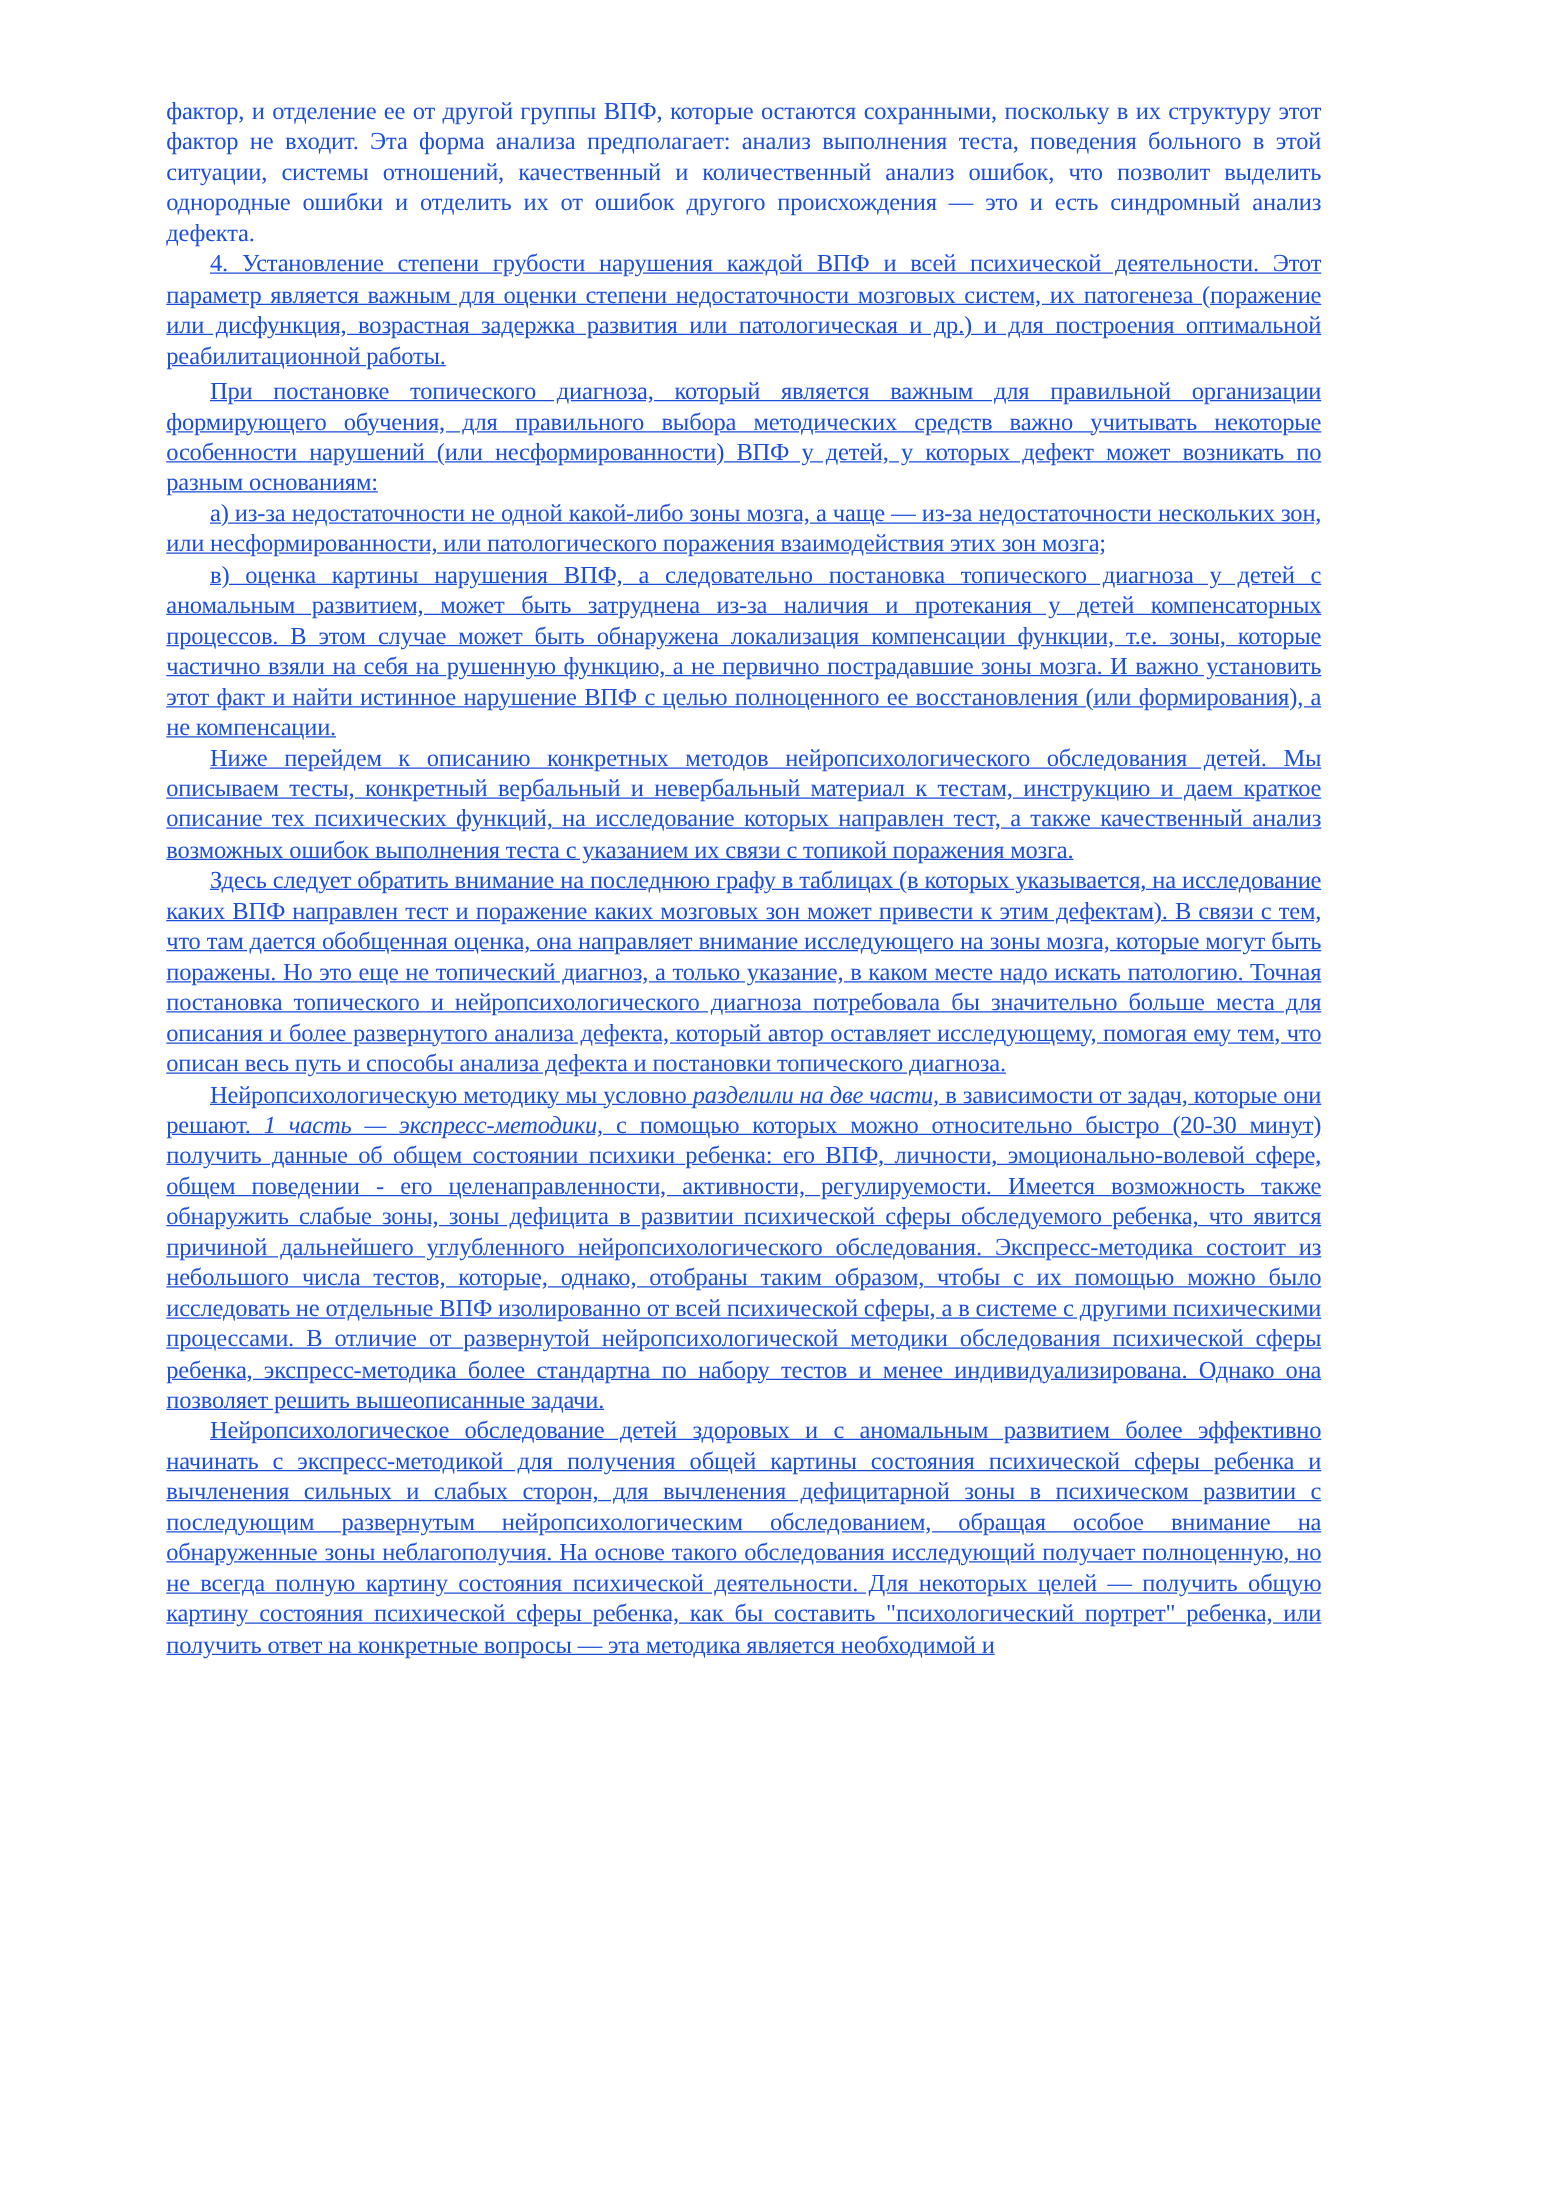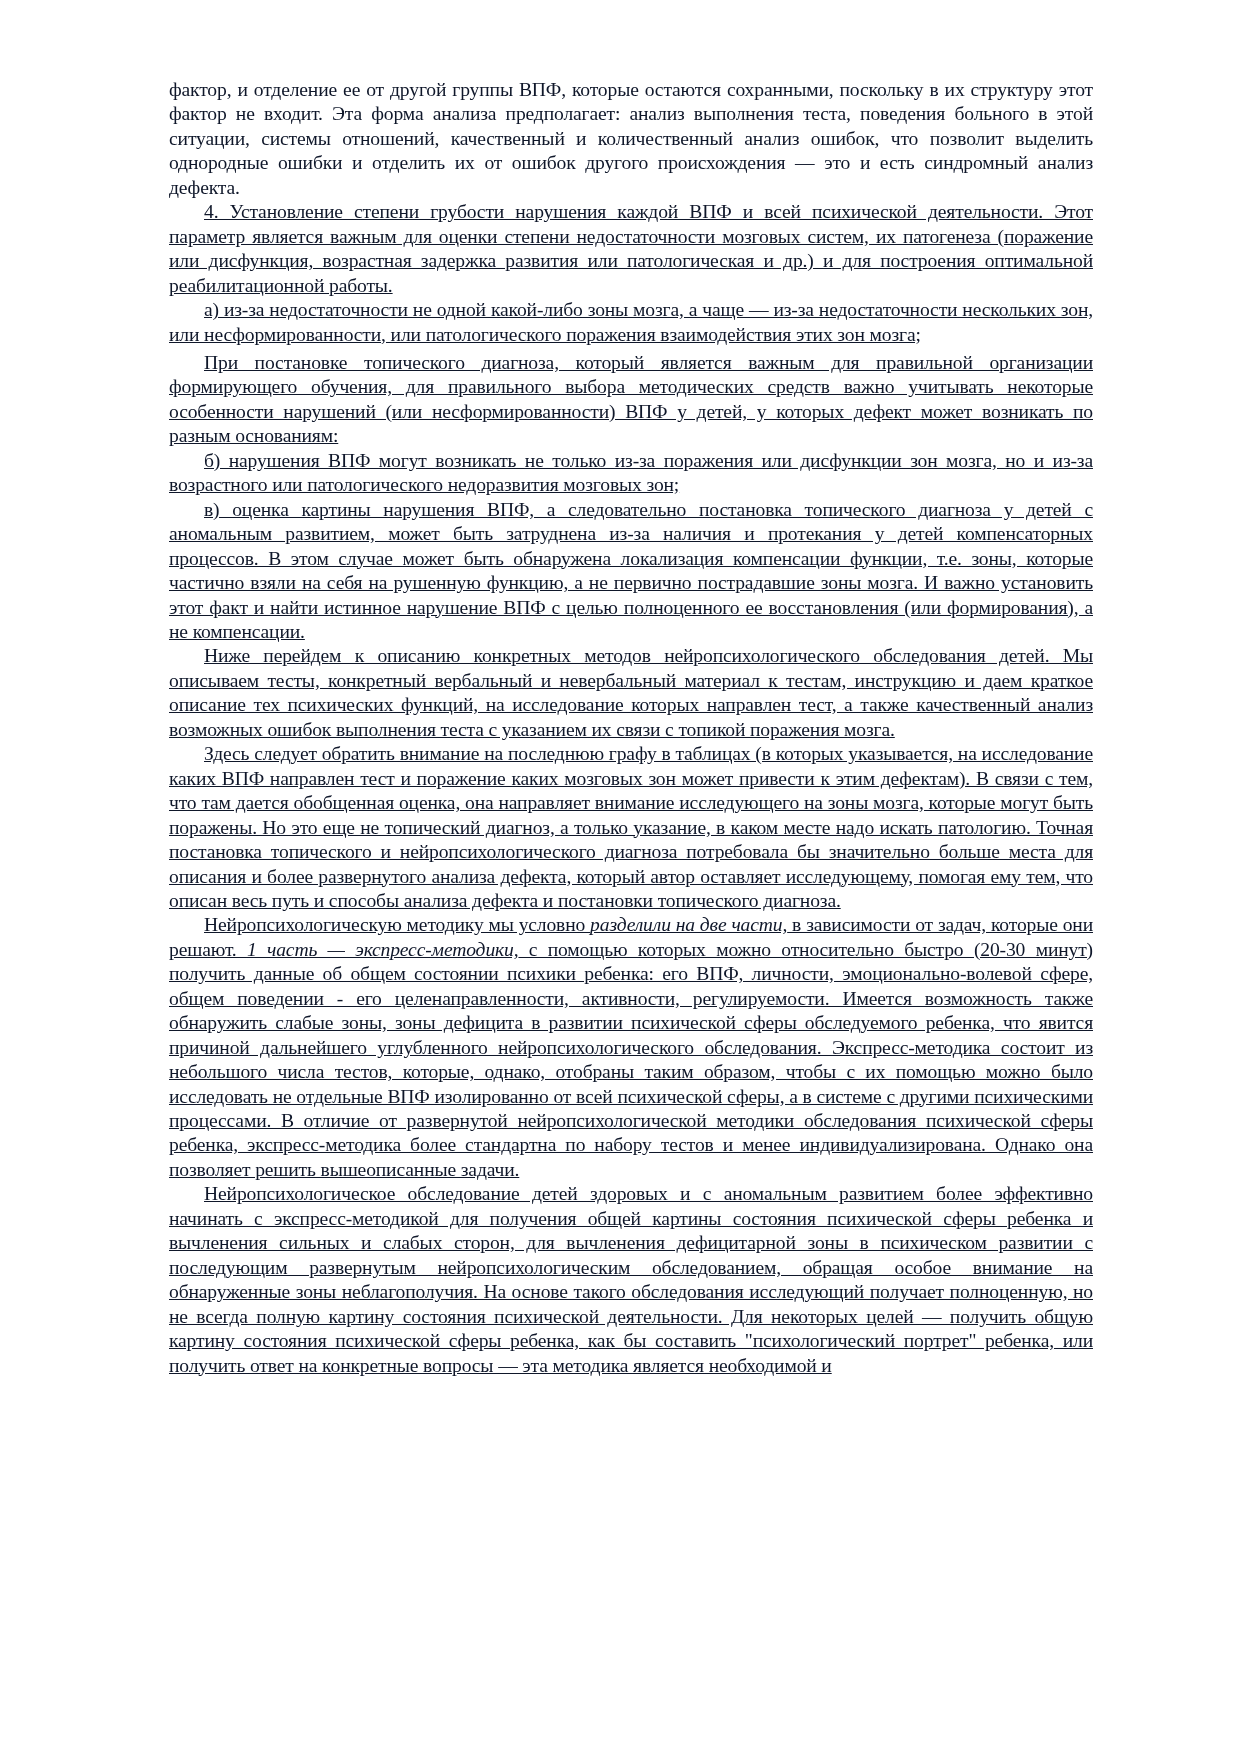--- a/index.html
+++ b/index.html
@@ -5,40 +5,38 @@
   html, body { margin: 0; padding: 0; background: #ffffff; }
   body { width: 1240px; height: 1754px; position: relative; overflow: hidden; }
   .page {
     position: absolute;
     left: 133px;
     top: 78px;
     width: 924px;
     font-family: "Liberation Serif", "DejaVu Serif", serif;
     font-size: 19.6px;
     line-height: 24.45px;
-    color: #0f172a;
+    color: #1d4ed8;
     text-align: justify;
     letter-spacing: -0.15px;
     word-spacing: 0px;
-    margin-left: 36px;
   }
   .page p { margin: 0; }
   .indent { text-indent: 35px; text-decoration: underline; }
   .gap { margin-top: 4px !important; }
   .page em { font-style: italic; }
 </style>
 </head>
 <body>
 
 <div class="page">
   <p>фактор, и отделение ее от другой группы ВПФ, которые остаются сохранными, поскольку в их структуру этот фактор не входит. Эта форма анализа предполагает: анализ выполнения теста, поведения больного в этой ситуации, системы отношений, качественный и количественный анализ ошибок, что позволит выделить однородные ошибки и отделить их от ошибок другого происхождения — это и есть синдромный анализ дефекта.</p>
   <p class="indent">4. Установление степени грубости нарушения каждой ВПФ и всей психической деятельности. Этот параметр является важным для оценки степени недостаточности мозговых систем, их патогенеза (поражение или дисфункция, возрастная задержка развития или патологическая и др.) и для построения оптимальной реабилитационной работы.</p>
+  <p class="indent gap">При постановке топического диагноза, который является важным для правильной организации формирующего обучения, для правильного выбора методических средств важно учитывать некоторые особенности нарушений (или несформированности) ВПФ у детей, у которых дефект может возникать по разным основаниям:</p>
   <p class="indent">а)  из-за недостаточности не одной какой-либо зоны мозга, а чаще — из-за недостаточности нескольких зон, или  несформированности,  или  патологического поражения взаимодействия  этих зон мозга;</p>
-  <p class="indent gap">При постановке топического диагноза, который является важным для правильной организации формирующего обучения, для правильного выбора методических средств важно учитывать некоторые особенности нарушений (или несформированности) ВПФ у детей, у которых дефект может возникать по разным основаниям:</p>
-  <p class="indent">б)   нарушения  ВПФ  могут возникать  не только  из-за поражения или дисфункции зон мозга, но и из-за возрастного или патологического недоразвития мозговых зон;</p>
   <p class="indent">в)   оценка картины нарушения ВПФ, а следовательно постановка топического диагноза у детей с аномальным развитием, может быть затруднена из-за наличия и протекания у детей компенсаторных процессов. В этом случае  может  быть  обнаружена  локализация   компенсации функции, т.е. зоны, которые частично взяли на себя на рушенную функцию,  а  не  первично пострадавшие зоны мозга. И важно установить этот факт и найти истинное нарушение ВПФ с целью полноценного ее восстановления (или формирования), а не компенсации.</p>
   <p class="indent">Ниже перейдем к описанию конкретных методов нейропсихологического обследования детей. Мы описываем тесты, конкретный вербальный и невербальный материал к тестам, инструкцию и даем краткое описание тех психических функций, на исследование которых направлен тест, а также качественный анализ возможных ошибок выполнения теста с указанием их связи с топикой поражения мозга.</p>
   <p class="indent">Здесь следует обратить внимание на последнюю графу в таблицах (в которых указывается, на исследование каких ВПФ направлен тест и поражение каких мозговых зон может привести к этим дефектам). В связи с тем, что там дается обобщенная оценка, она направляет внимание исследующего на зоны мозга, которые могут быть поражены. Но это еще не топический диагноз, а только указание, в каком месте надо искать патологию. Точная постановка топического и нейропсихологического диагноза потребовала бы значительно больше места для описания и более развернутого анализа дефекта, который автор оставляет исследующему, помогая ему тем, что описан весь путь и способы анализа дефекта и постановки топического диагноза.</p>
   <p class="indent">
     <span>Нейропсихологическую методику мы условно </span><em>разделили на две части,</em><span> в зависимости от задач, которые они решают. </span><em>1 часть — экспресс-методики,</em><span> с помощью которых можно относительно быстро (20-30 минут) получить данные об общем состоянии психики ребенка: его ВПФ, личности, эмоционально-волевой сфере, общем поведении - его целенаправленности, активности, регулируемости. Имеется возможность также обнаружить слабые зоны, зоны дефицита в развитии психической сферы обследуемого ребенка, что явится причиной дальнейшего углубленного нейропсихологического обследования. Экспресс-методика состоит из небольшого числа тестов, которые, однако, отобраны таким образом, чтобы с их помощью можно было исследовать не отдельные ВПФ изолированно от всей психической сферы, а в системе с другими психическими процессами. В отличие от развернутой нейропсихологической методики обследования психической сферы ребенка, экспресс-методика более стандартна по набору тестов и менее индивидуализирована. Однако она позволяет решить вышеописанные задачи.</span>
   </p>
   <p class="indent">Нейропсихологическое обследование детей здоровых и с аномальным развитием более эффективно начинать с экспресс-методикой для получения общей картины состояния психической сферы ребенка и вычленения сильных и слабых сторон, для вычленения дефицитарной зоны в психическом развитии с последующим развернутым нейропсихологическим обследованием, обращая особое внимание на обнаруженные зоны неблагополучия. На основе такого обследования исследующий получает полноценную, но не всегда полную картину состояния психической деятельности. Для некоторых целей — получить общую картину состояния психической сферы ребенка, как бы составить "психологический портрет" ребенка, или получить ответ на конкретные вопросы — эта методика является необходимой и</p>
 </div>
 
 </body></html>

